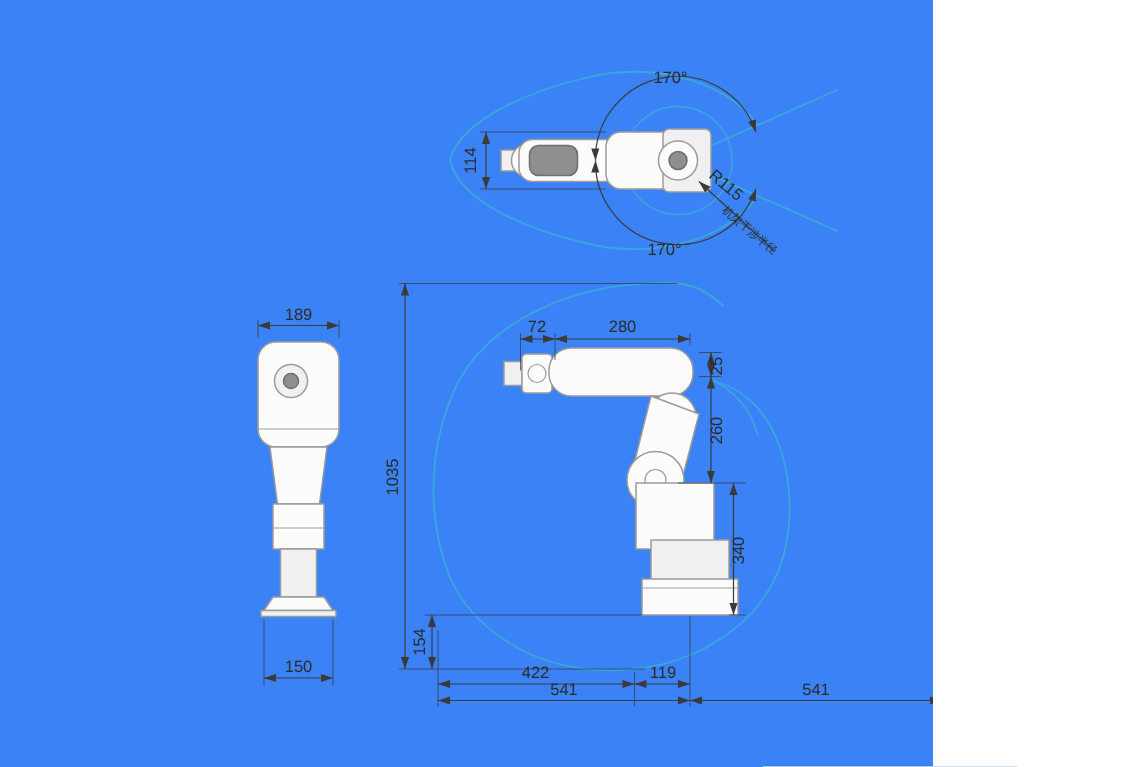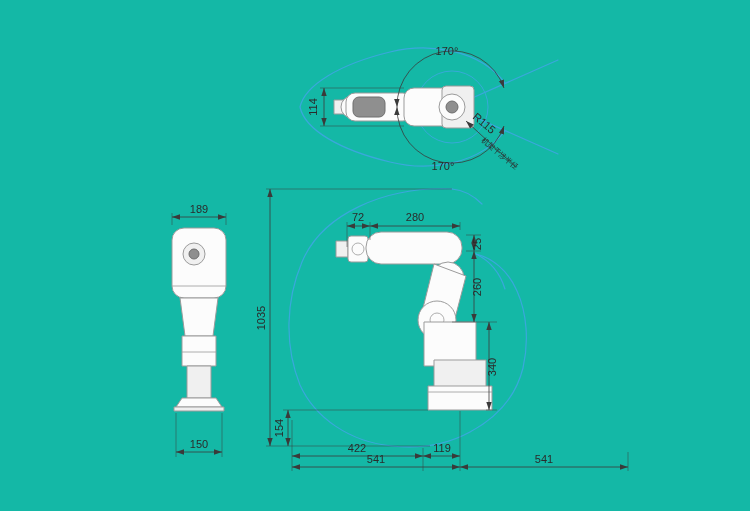--- a/index.html
+++ b/index.html
@@ -1,16 +1,16 @@
 <!DOCTYPE html>
 <html style="--envelope: #3aa8dc; --outline: #9b9b9b; --outline_dark: #6e6e6e; --dim: #3a3a3a;"><head>
 <meta charset="utf-8">
 <style>
   html,body{margin:0;padding:0;background:#ffffff;}
-  .canvas{position:relative;width:750px;height:511px;background:#14b8a6;overflow:hidden;
+  .canvas{position:relative;width:622px;height:511px;background:#3b82f6;overflow:hidden;
           font-family:"Liberation Sans",sans-serif;}
   svg{display:block;}
   .t{fill:#2b2b2b;font-size:11px;font-family:"Liberation Sans",sans-serif;}
   .t-small{fill:#2b2b2b;font-size:7.5px;font-family:"Liberation Sans",sans-serif;}
   .dim{stroke:var(--dim,#3a3a3a);stroke-width:0.8;fill:none;}
   .ext{stroke:var(--dim,#3a3a3a);stroke-width:0.55;fill:none;opacity:.9;}
   .env{stroke:var(--envelope,#3aa8dc);stroke-width:1.2;fill:none;stroke-linecap:round;}
   .env-thin{stroke:var(--envelope,#3aa8dc);stroke-width:0.9;fill:none;}
   .rob{fill:#fcfcfc;stroke:var(--outline,#9b9b9b);stroke-width:1;stroke-linejoin:round;}
   .rob2{fill:#f0f0f0;stroke:var(--outline,#9b9b9b);stroke-width:1;stroke-linejoin:round;}

